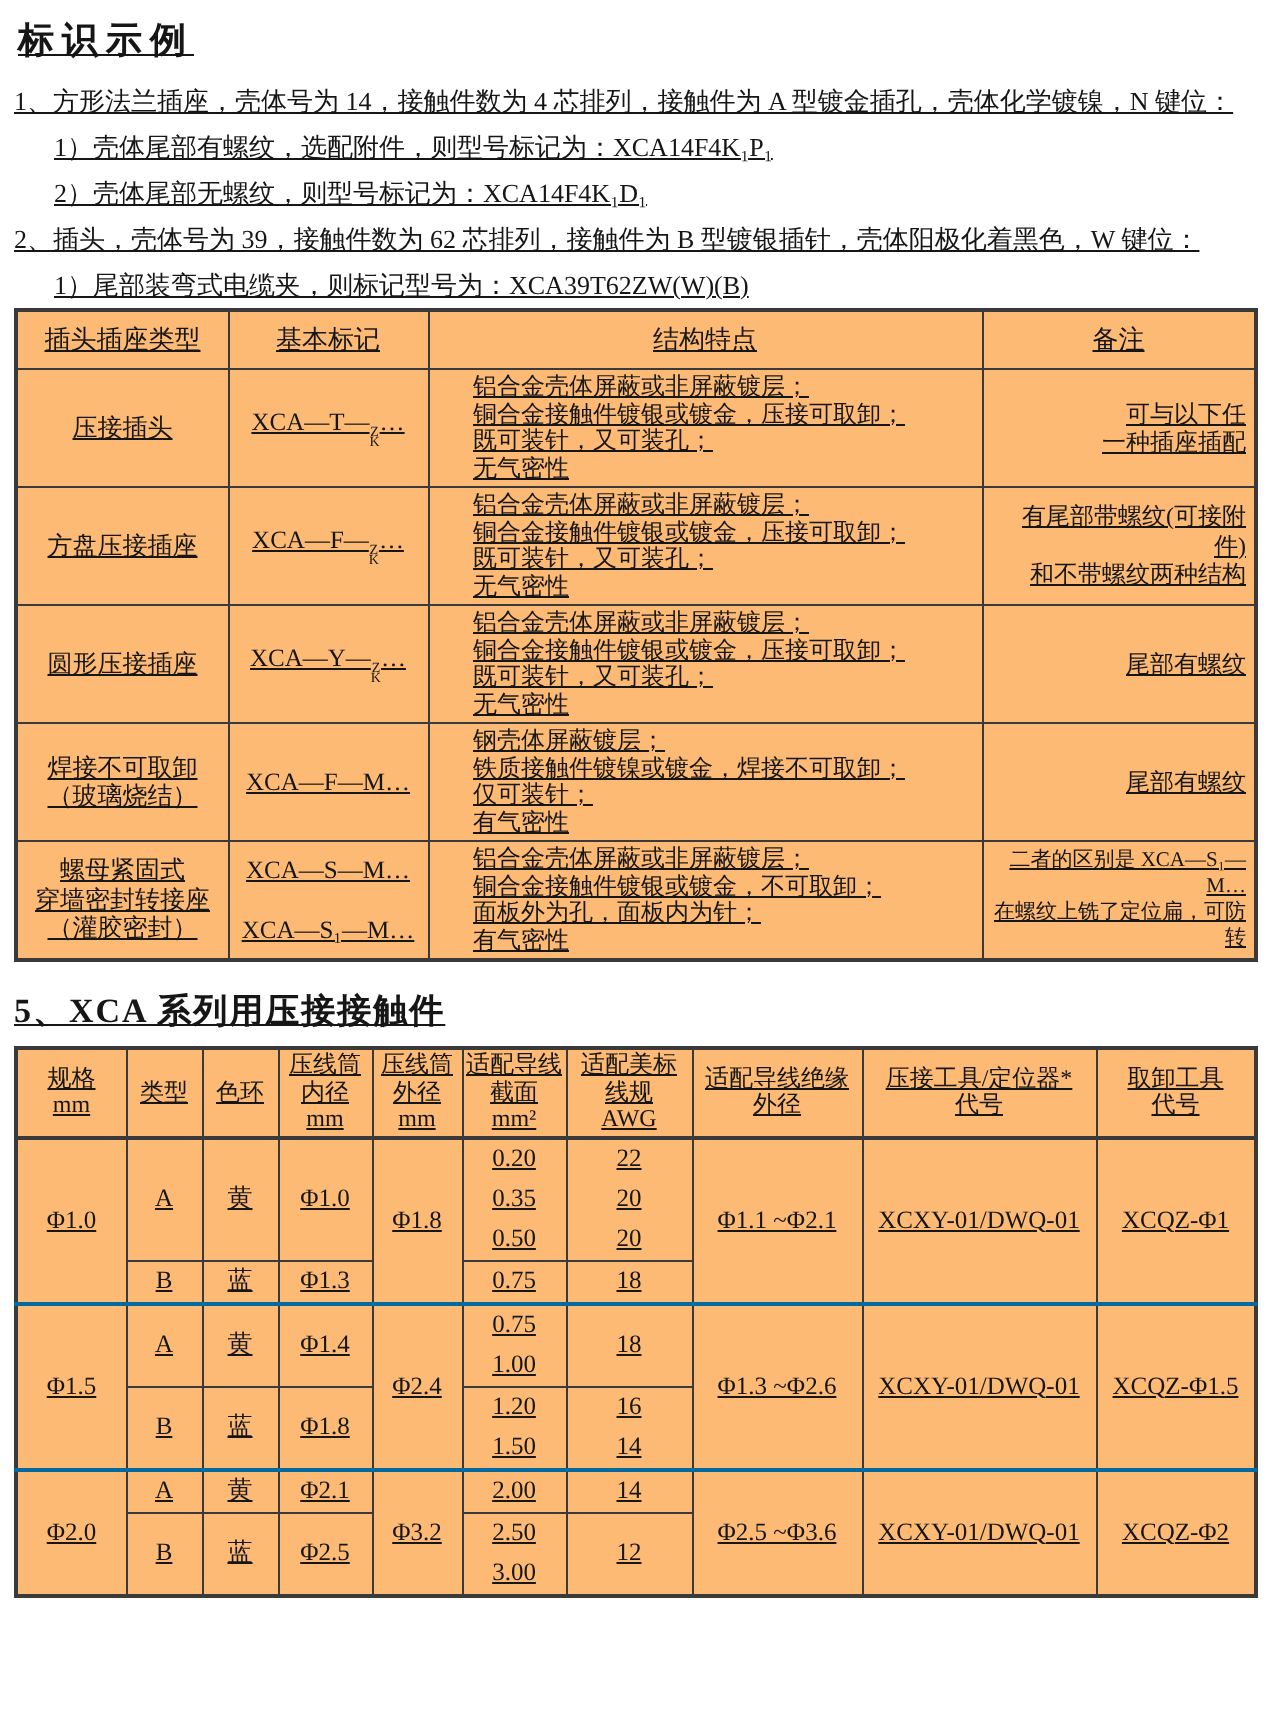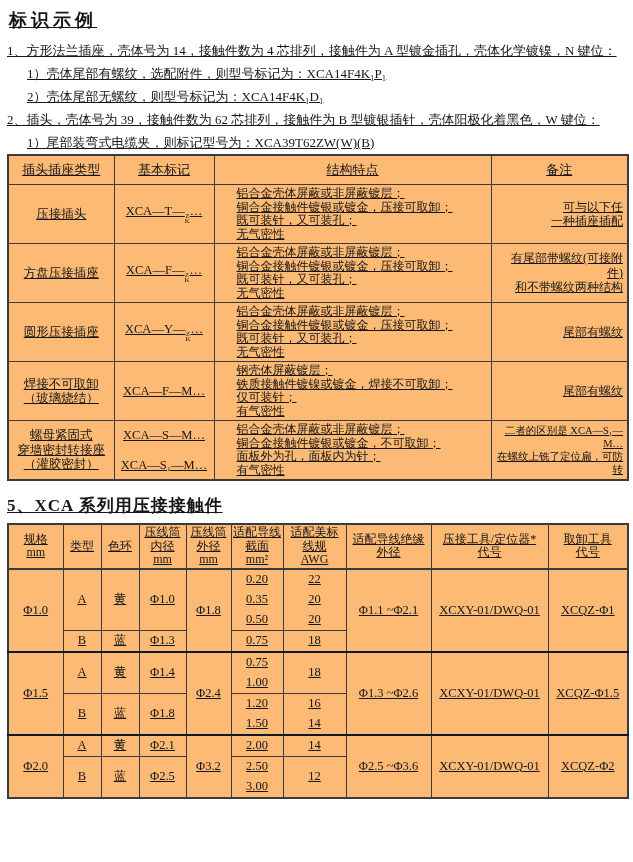--- a/index.html
+++ b/index.html
@@ -28,21 +28,21 @@
   .t4 .mark-line + .mark-line { margin-top:15px; }
 
   .zk { display:inline-flex; flex-direction:column; vertical-align:-3px;
         font-size:7px; line-height:5.5px; text-align:center; }
 
   .t5 { border:2px solid #3a3a3a; }
   .t5 th, .t5 td { border-left:1px solid #3a3a3a; border-right:1px solid #3a3a3a; overflow:hidden; }
   .t5 th { border-bottom:2px solid #3a3a3a; font-weight:normal; font-size:12px;
            line-height:13.5px; height:40px; vertical-align:middle; }
   .t5 td { font-size:12.5px; text-align:center; vertical-align:middle; height:20px; padding:0 1px; }
-  .t5 tr.gs > th, .t5 tr.gs > td { border-top:2px solid #0f172a; }
+  .t5 tr.gs > th, .t5 tr.gs > td { border-top:2px solid #0369a1; }
   .t5 .bt { border-top:1px solid #3a3a3a; }
 </style>
 </head>
 <body>
 
 <div class="page">
 
   <div class="doc-title">标识示例</div>
 
   <div id="intro-lines">

